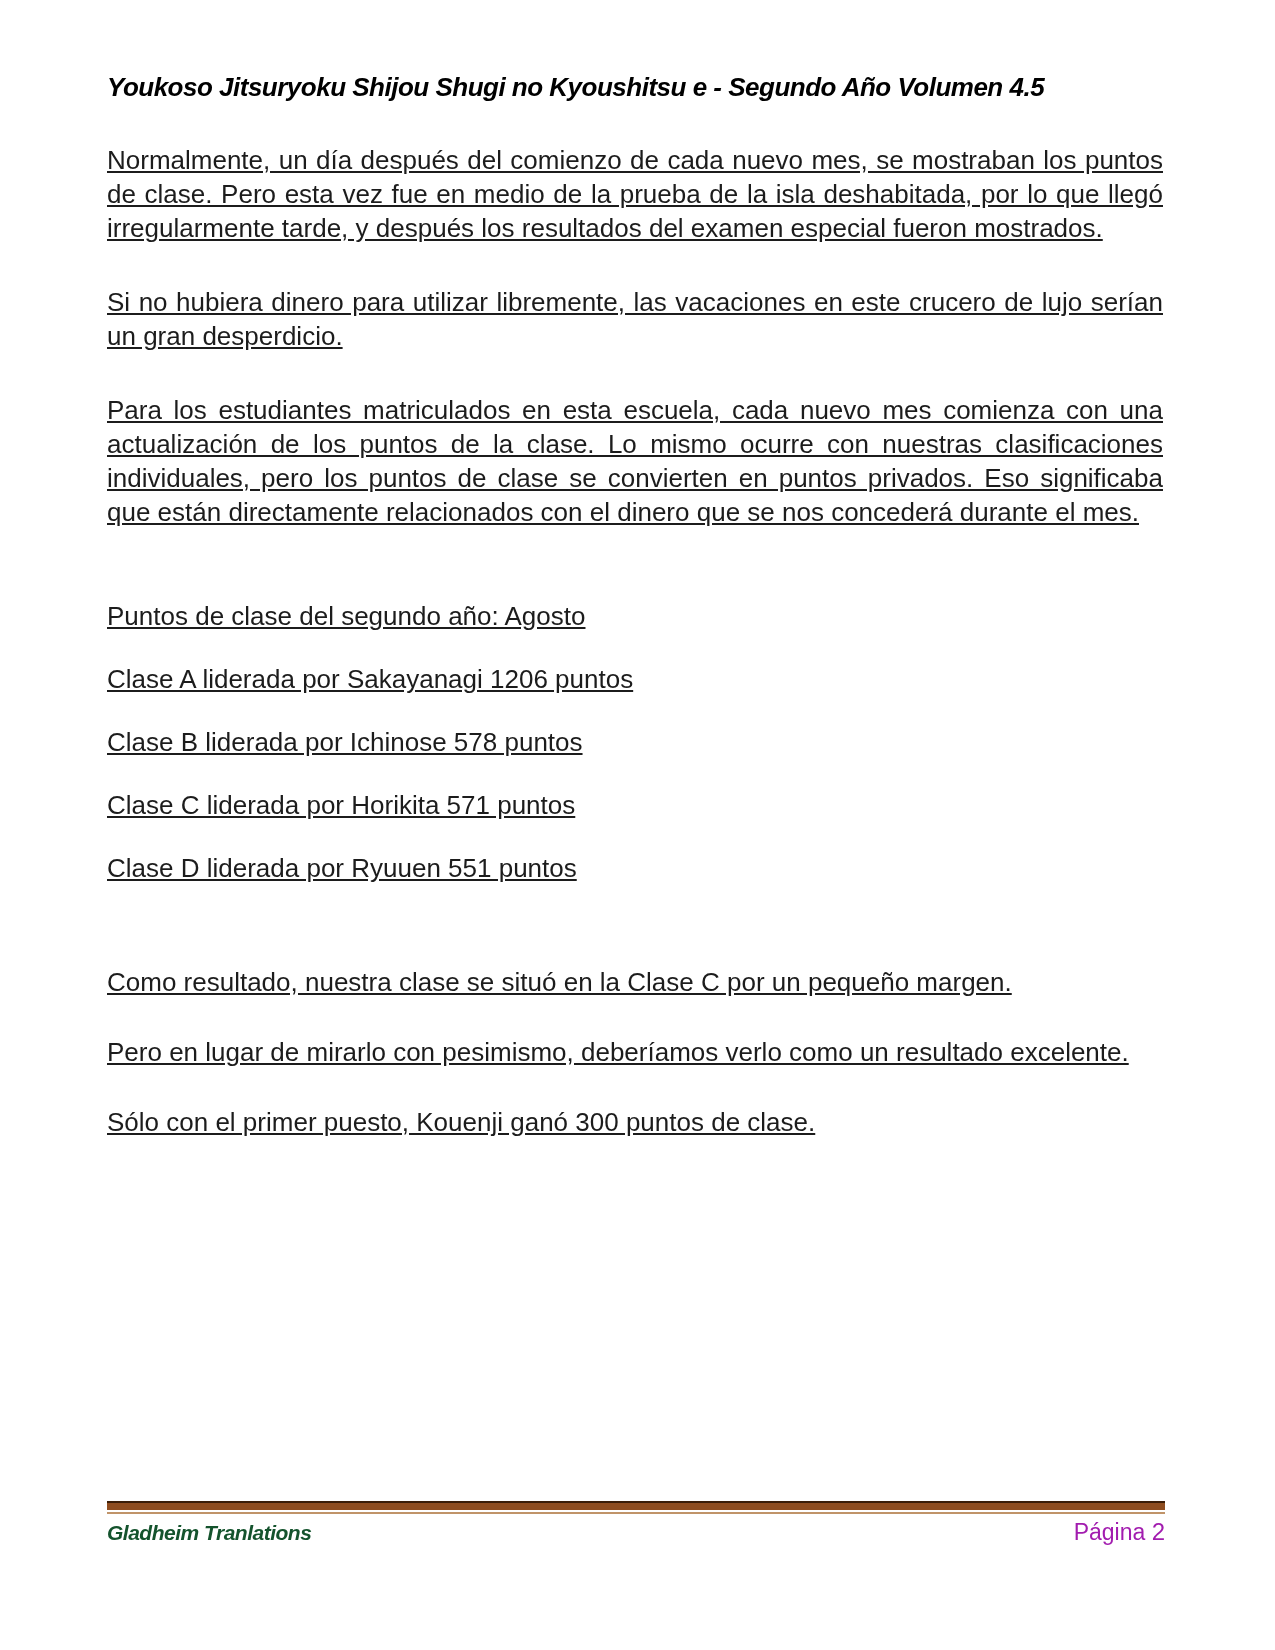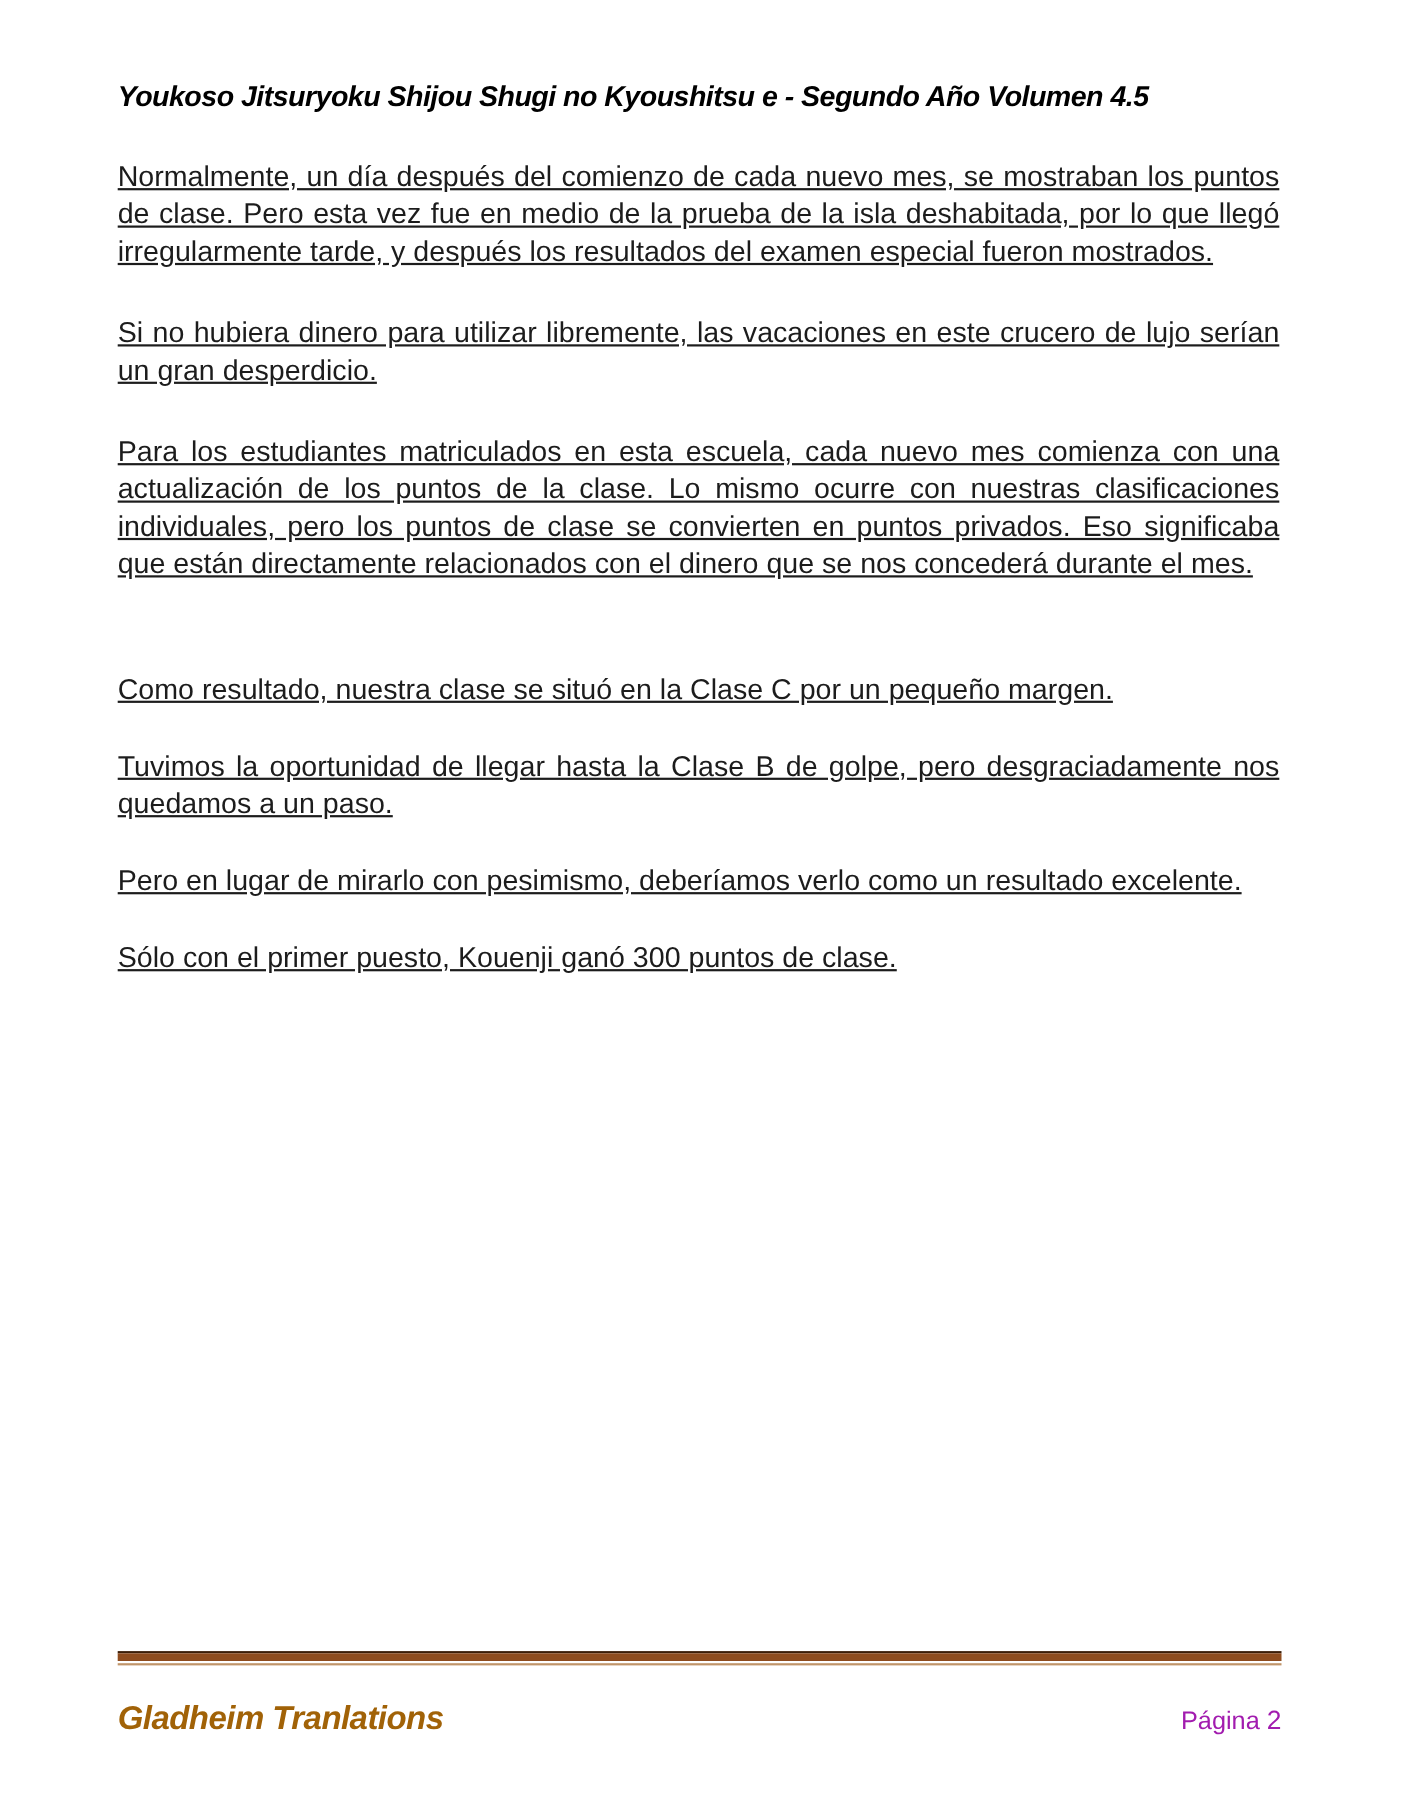--- a/index.html
+++ b/index.html
@@ -83,24 +83,23 @@
   .footer-row {
     margin-top: 4px;
     display: flex;
     justify-content: space-between;
     align-items: baseline;
   }
   .footer-brand {
     font-family: "Liberation Sans", sans-serif;
     font-weight: bold;
     font-style: italic;
-    font-size: 30px;
+    font-size: 21px;
     letter-spacing: -0.5px;
-    color: #a16207;
-    margin-top: 28px;
+    color: #14532d;
   }
   .footer-page {
     font-size: 23px;
     color: #a21caf;
   }
   .footer-page .page-num {
     font-size: 24px;
   }
 </style>
 </head>
@@ -111,24 +110,30 @@
   <div class="doc-header">Youkoso Jitsuryoku Shijou Shugi no Kyoushitsu e - Segundo Año Volumen 4.5</div>
 
   <div class="content">
 
     <p>Normalmente, un día después del comienzo de cada nuevo mes, se mostraban los puntos de clase. Pero esta vez fue en medio de la prueba de la isla deshabitada, por lo que llegó irregularmente tarde, y después los resultados del examen especial fueron mostrados.</p>
 
     <p>Si no hubiera dinero para utilizar libremente, las vacaciones en este crucero de lujo serían un gran desperdicio.</p>
 
     <p>Para los estudiantes matriculados en esta escuela, cada nuevo mes comienza con una actualización de los puntos de la clase. Lo mismo ocurre con nuestras clasificaciones individuales, pero los puntos de clase se convierten en puntos privados. Eso significaba que están directamente relacionados con el dinero que se nos concederá durante el mes.</p>
 
+    <div class="points-block">
+      <p>Puntos de clase del segundo año: Agosto</p>
+      <p>Clase A liderada por Sakayanagi 1206 puntos</p>
+      <p>Clase B liderada por Ichinose 578 puntos</p>
+      <p>Clase C liderada por Horikita 571 puntos</p>
+      <p>Clase D liderada por Ryuuen 551 puntos</p>
+    </div>
 
     <div class="after-block">
       <p>Como resultado, nuestra clase se situó en la Clase C por un pequeño margen.</p>
-      <p>Tuvimos la oportunidad de llegar hasta la Clase B de golpe, pero desgraciadamente nos quedamos a un paso.</p>
       <p>Pero en lugar de mirarlo con pesimismo, deberíamos verlo como un resultado excelente.</p>
       <p>Sólo con el primer puesto, Kouenji ganó 300 puntos de clase.</p>
     </div>
 
   </div>
 
   <div class="doc-footer">
     <div class="footer-rule">
       <div class="rule-dark"></div>
       <div class="rule-main"></div>

